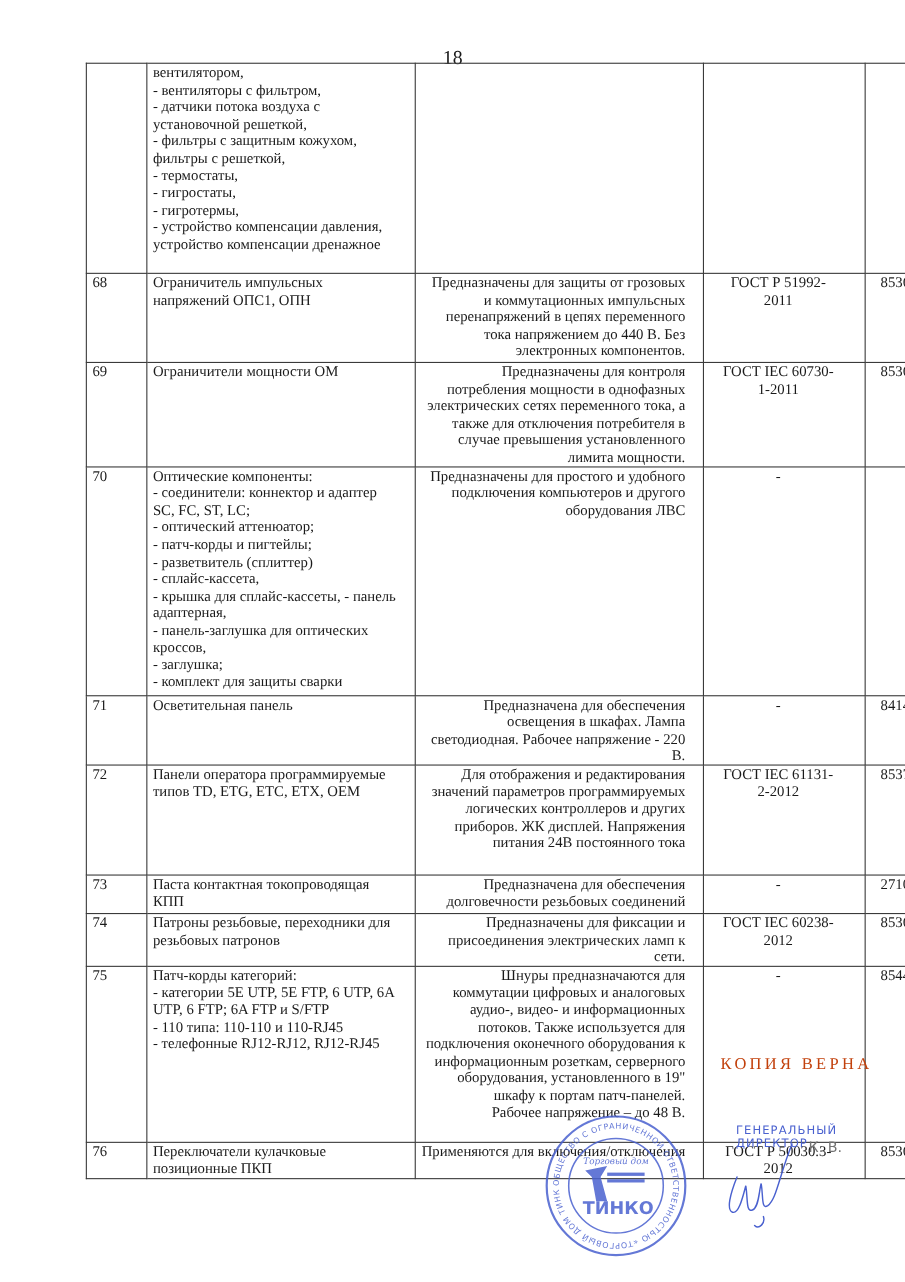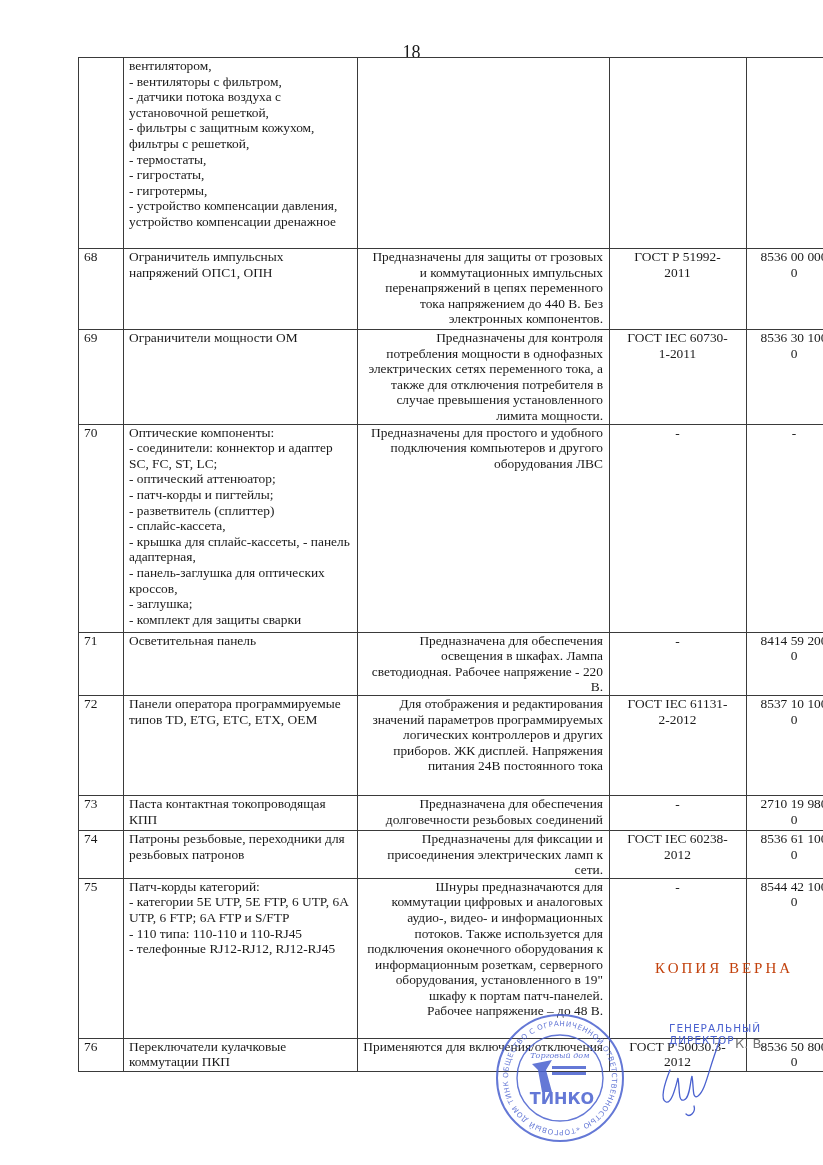--- a/index.html
+++ b/index.html
@@ -30,21 +30,21 @@
       top: 57px;
       width: 704px;
       border-collapse: collapse;
       table-layout: fixed;
       font-size: 13.4px;
       line-height: 15.6px;
     }
     table.spec td {
       border: 1px solid #3a3a3a;
       vertical-align: top;
-      padding: 0 6px 0 5px;
+      padding: 0 16px 0 5px;
       white-space: pre-line;
     }
     td.c-num { width: 33px; padding-left: 5px; }
     td.c-name { width: 222px; }
     td.c-desc { width: 240px; text-align: right; }
     td.c-std { width: 125px; text-align: center; padding-left: 2px; padding-right: 2px; }
     td.c-code { width: 84px; text-align: center; padding-left: 1px; padding-right: 1px; }
 
     
     .stamp {
@@ -192,21 +192,21 @@
 - 110 типа: 110-110 и 110-RJ45
 - телефонные RJ12-RJ12, RJ12-RJ45</td>
       <td class="c-desc">Шнуры предназначаются для коммутации цифровых и аналоговых аудио-, видео- и информационных потоков. Также используется для подключения оконечного оборудования к информационным розеткам, серверного оборудования, установленного в 19" шкафу к портам патч-панелей.
 Рабочее напряжение – до 48 В.</td>
       <td class="c-std">-</td>
       <td class="c-code">8544 42 100
 0</td>
     </tr>
     <tr style="height:33px;">
       <td class="c-num">76</td>
-      <td class="c-name">Переключатели кулачковые коммутации ПКП</td>
+      <td class="c-name">Переключатели кулачковые позиционные ПКП</td>
       <td class="c-desc">Применяются для включения/отключения</td>
       <td class="c-std">ГОСТ Р 50030.3-
 2012</td>
       <td class="c-code">8536 50 800
 0</td>
     </tr>
   </tbody>
 </table>
 
 <svg class="stamp" viewBox="0 0 132 132" xmlns="http://www.w3.org/2000/svg">

